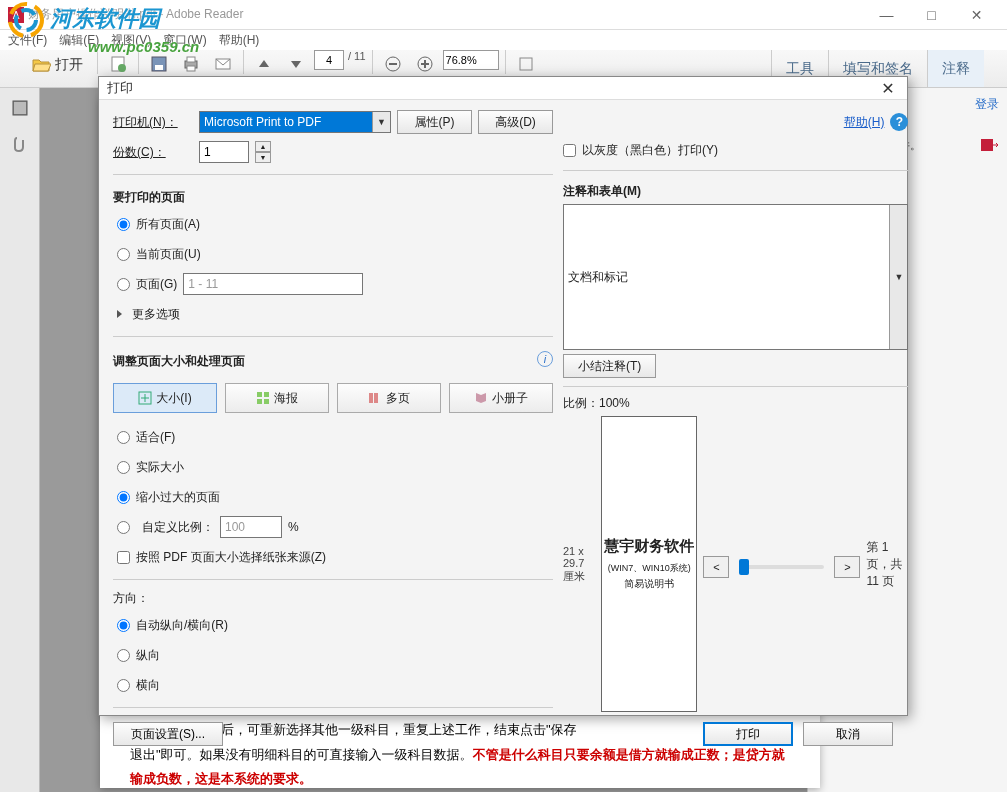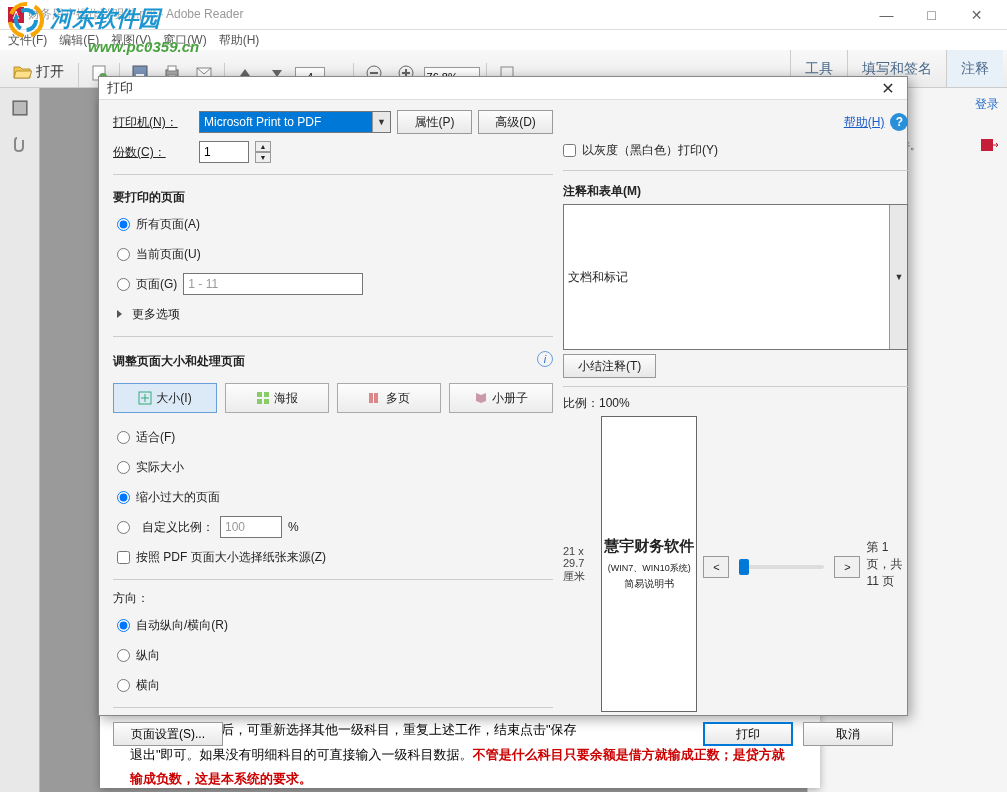--- a/index.html
+++ b/index.html
@@ -5,21 +5,21 @@
 * { box-sizing: border-box; margin: 0; padding: 0; font-family: "Microsoft YaHei", Arial, sans-serif; }
 body { width: 1007px; height: 792px; background: #fff; overflow: hidden; position: relative; }
 
 .titlebar { height: 30px; background: #fff; border-bottom: 1px solid #ddd; display: flex; align-items: center; padding: 0 8px; font-size: 12px; color: #999; }
 .titlebar .icon { width: 16px; height: 16px; margin-right: 4px; }
 .titlebar .spacer { flex: 1; }
 .titlebar .winbtn { width: 45px; height: 30px; display: flex; align-items: center; justify-content: center; color: #666; font-size: 14px; }
 
 .menubar { height: 20px; display: flex; align-items: center; padding: 0 8px; font-size: 12px; color: #555; gap: 12px; }
 
-.toolbar { height: 38px; background: linear-gradient(#f8f8f8,#ececec); border-bottom: 1px solid #ccc; display: flex; align-items: flex-end; padding: 0 4px; gap: 4px; }
+.toolbar { height: 38px; background: linear-gradient(#f8f8f8,#ececec); border-bottom: 1px solid #ccc; display: flex; align-items: flex-start; padding: 0 23px; gap: 4px; }
 .tb-btn { width: 28px; height: 28px; display: flex; align-items: center; justify-content: center; border: 1px solid transparent; border-radius: 2px; }
 .tb-open { display: flex; align-items: center; gap: 4px; padding: 0 8px; height: 30px; font-size: 14px; color: #333; }
 .tb-open svg { width: 20px; height: 20px; }
 .tb-sep { width: 1px; height: 24px; background: #ccc; margin: 0 2px; }
 .tb-page { width: 30px; height: 20px; border: 1px solid #999; text-align: center; font-size: 11px; }
 .tb-zoom { width: 56px; height: 20px; border: 1px solid #999; font-size: 11px; padding: 0 2px; }
 .tb-text { font-size: 11px; color: #555; }
 .toolbar .spacer { flex: 1; }
 .tb-right { display: flex; gap: 0; height: 100%; align-items: stretch; }
 .tb-tab { padding: 0 14px; display: flex; align-items: center; font-size: 14px; color: #4a6a8a; border-left: 1px solid #ccc; }

